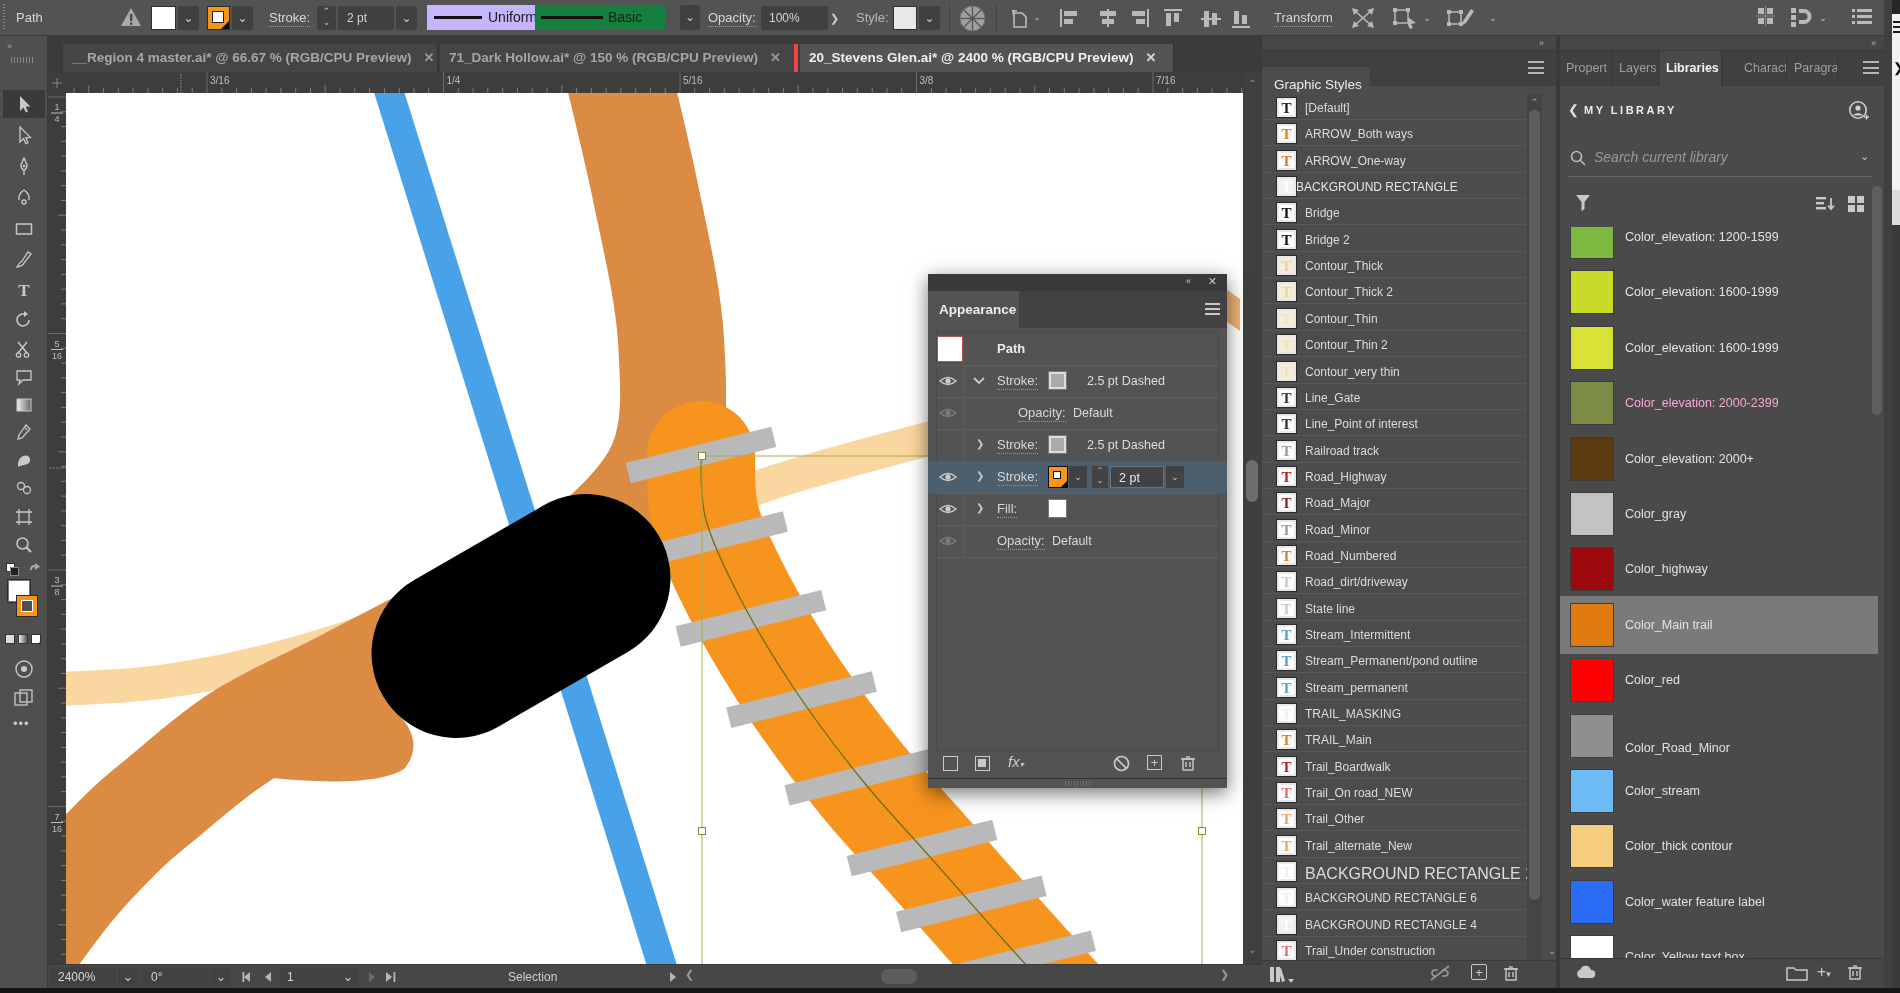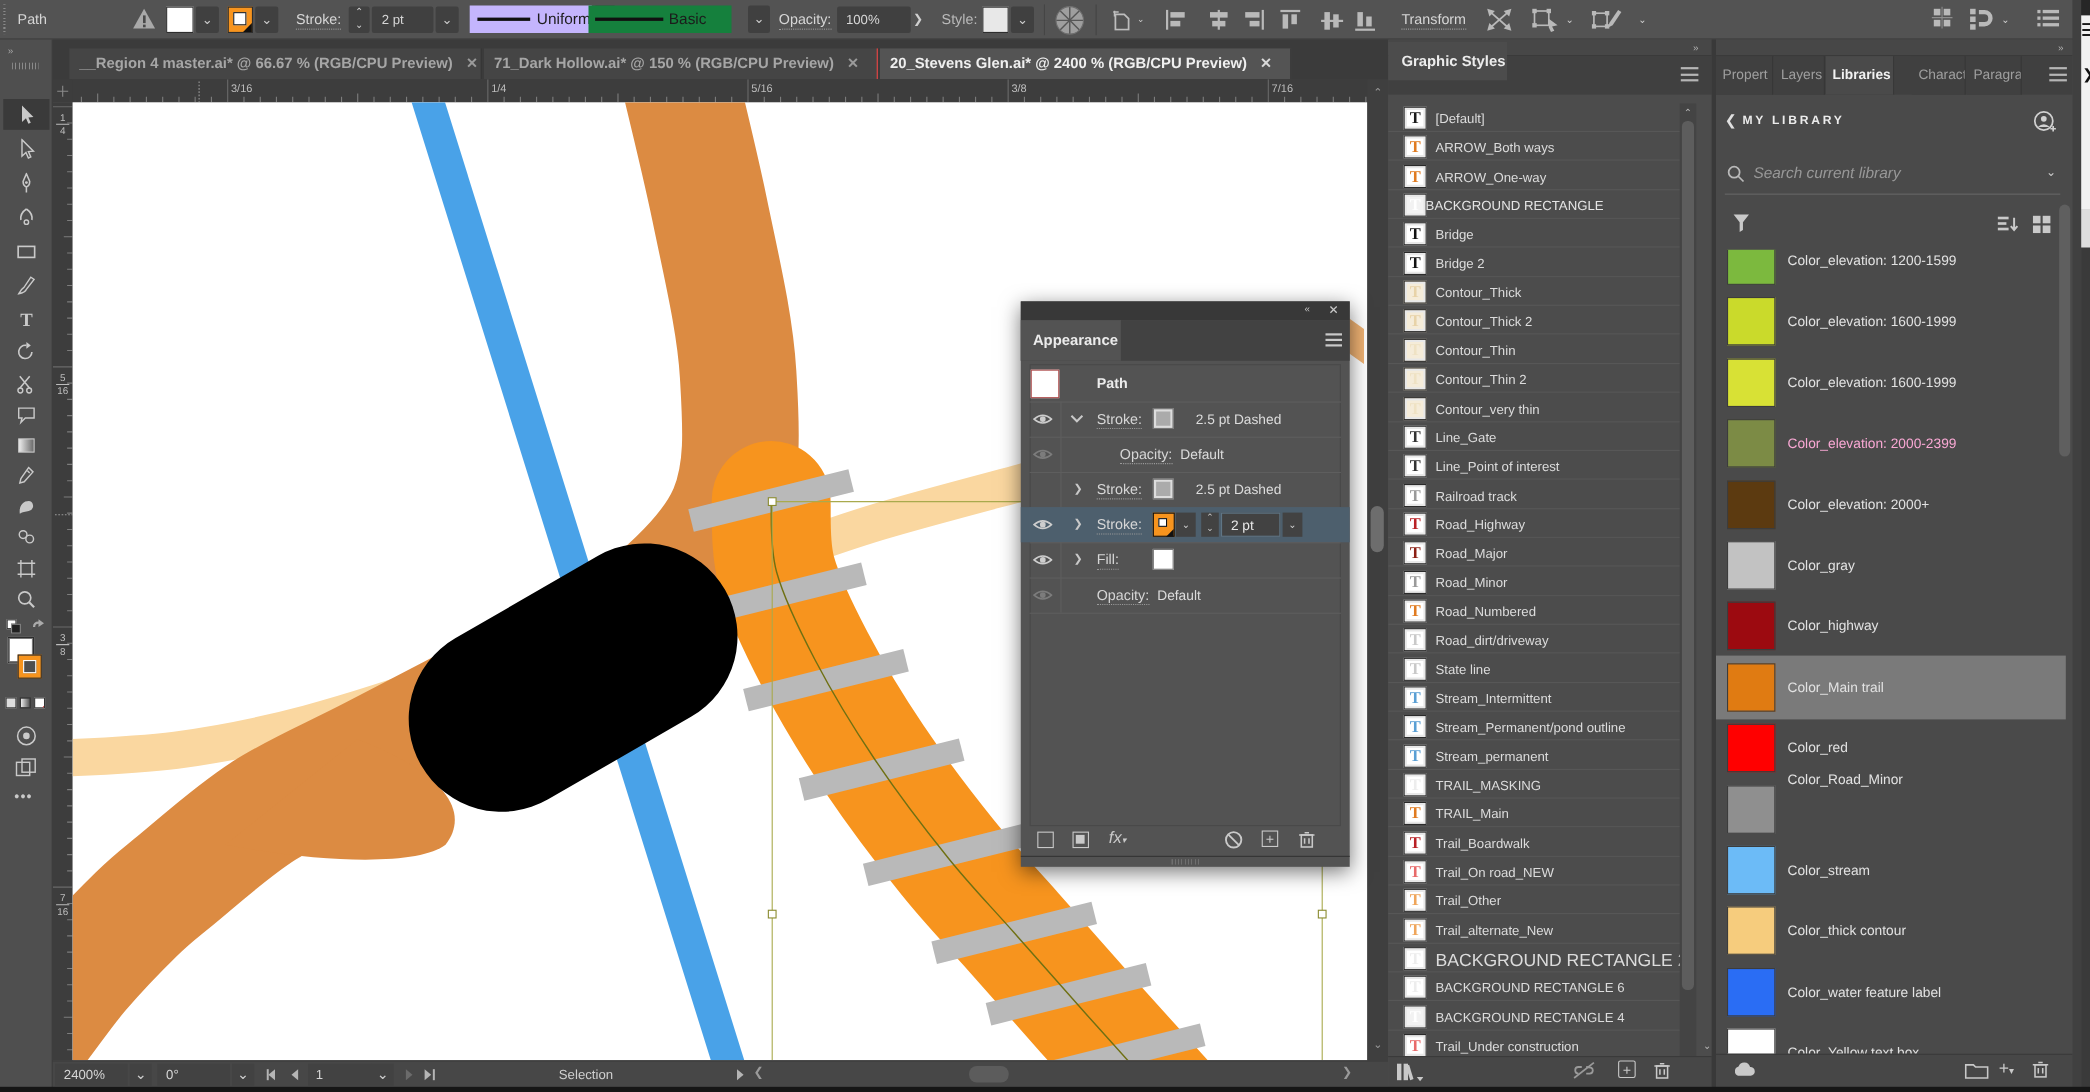--- a/index.html
+++ b/index.html
@@ -154,21 +154,21 @@
         <rect x="5" y="1" width="15" height="3"></rect>
         <rect x="0" y="7" width="3" height="3"></rect>
         <rect x="5" y="7" width="15" height="3"></rect>
         <rect x="0" y="13" width="3" height="3"></rect>
         <rect x="5" y="13" width="15" height="3"></rect>
       </g>
     </svg>
 </div>
 <div class="abs" style="left:48px;top:36px;width:1214px;height:36px;background:#3b3b3b"></div>
 <div class="abs" style="left:63px;top:44px;width:375px;height:28px;background:#454545;border-right:1px solid #333;color:#a6a6a6;font-size:13.5px;font-weight:bold;line-height:28px;padding-left:9px;white-space:nowrap">__Region 4 master.ai* @ 66.67 % (RGB/CPU Preview)<span style="color:#9a9a9a;font-weight:bold;padding-left:12px;font-size:13px">✕</span></div>
-<div class="abs" style="left:440px;top:44px;width:358px;height:28px;background:#454545;border-right:1px solid #ef4444;color:#a6a6a6;font-size:13.5px;font-weight:bold;line-height:28px;padding-left:9px;white-space:nowrap">71_Dark Hollow.ai* @ 150 % (RGB/CPU Preview)<span style="color:#9a9a9a;font-weight:bold;padding-left:12px;font-size:13px">✕</span></div>
+<div class="abs" style="left:440px;top:44px;width:358px;height:28px;background:#454545;border-right:4px solid #ef4444;color:#a6a6a6;font-size:13.5px;font-weight:bold;line-height:28px;padding-left:9px;white-space:nowrap">71_Dark Hollow.ai* @ 150 % (RGB/CPU Preview)<span style="color:#9a9a9a;font-weight:bold;padding-left:12px;font-size:13px">✕</span></div>
 <div class="abs" style="left:800px;top:44px;width:374px;height:28px;background:#545454;border-right:1px solid #333;color:#f0f0f0;font-size:13.5px;font-weight:bold;line-height:28px;padding-left:9px;white-space:nowrap">20_Stevens Glen.ai* @ 2400 % (RGB/CPU Preview)<span style="color:#d9d9d9;font-weight:bold;padding-left:12px;font-size:13px">✕</span></div>
 <div class="abs" style="left:48px;top:72px;width:1214px;height:21px;background:#3d3d3d"></div>
 <svg class="abs" style="left:48px;top:72px" width="1214" height="21">
     <rect width="1214" height="21" fill="#3d3d3d"></rect>
     <line x1="-77.5" y1="0" x2="-77.5" y2="21" stroke="#6a6a6a" stroke-width="1"></line>
     <line x1="26.0" y1="16" x2="26.0" y2="21" stroke="#7d7d7d" stroke-width="1"></line>
     <line x1="40.8" y1="13" x2="40.8" y2="21" stroke="#7d7d7d" stroke-width="1"></line>
     <line x1="55.5" y1="16" x2="55.5" y2="21" stroke="#7d7d7d" stroke-width="1"></line>
     <line x1="70.3" y1="16" x2="70.3" y2="21" stroke="#7d7d7d" stroke-width="1"></line>
     <line x1="85.1" y1="16" x2="85.1" y2="21" stroke="#7d7d7d" stroke-width="1"></line>
@@ -483,21 +483,21 @@
     </svg>
 <div class="abs" style="left:637px;top:3px;color:#9a9a9a;font-size:11px">❮</div>
 <div class="abs" style="left:833px;top:4px;width:36px;height:15px;background:#5c5c5c;border-radius:7px"></div>
 <div class="abs" style="left:1172px;top:3px;color:#9a9a9a;font-size:11px">❯</div>
 </div>
 <div class="abs" style="left:1262px;top:36px;width:294px;height:957px;background:#4c4c4c">
 <div class="abs" style="left:0;top:0;width:294px;height:15px;background:#474747;border-bottom:1px solid #3a3a3a">
       <span class="abs" style="right:12px;top:2px;color:#b5b5b5;font-size:9px">»</span>
     </div>
 <div class="abs" style="left:0;top:15px;width:294px;height:35px;background:#404040"></div>
-<div class="abs" style="left:0;top:2px;width:108px;height:35px;background:#4c4c4c;color:#ececec;font-size:13.5px;font-weight:bold;line-height:35px;padding-left:12px">Graphic Styles</div>
+<div class="abs" style="left:0;top:31px;width:108px;height:35px;background:#4c4c4c;color:#ececec;font-size:13.5px;font-weight:normal;line-height:35px;padding-left:12px">Graphic Styles</div>
 <svg class="abs" style="left:1528px-0;top:0" width="0" height="0"></svg>
 <div class="abs" style="left:266px;top:25px;width:16px;height:13px;border-top:2px solid #b5b5b5;border-bottom:2px solid #b5b5b5">
       <div style="margin-top:3.5px;height:2px;background:#b5b5b5"></div>
     </div>
 <div class="abs" style="left:0;top:58px;width:280px;height:866px;overflow:hidden">
 <div class="abs" style="left:0;top:0px;width:280px;height:26px;border-bottom:1px solid #575757"></div>
 <div class="abs" style="left:14px;top:3px;width:21px;height:21px;background:#fff;border:1px solid #2a2a2a;box-shadow:0 0 0 2px #e8e8e8 inset;color:#1a1a1a;font-size:15px;font-weight:bold;text-align:center;line-height:20px;font-family:'Liberation Serif',serif">T</div>
 <div class="abs" style="left:43px;top:7px;color:#dcdcdc;font-size:12px;white-space:nowrap">[Default]</div>
 <div class="abs" style="left:0;top:26px;width:280px;height:26px;border-bottom:1px solid #575757"></div>
 <div class="abs" style="left:14px;top:29px;width:21px;height:21px;background:#fff;border:1px solid #2a2a2a;box-shadow:0 0 0 2px #e8e8e8 inset;color:#e07b20;font-size:15px;font-weight:bold;text-align:center;line-height:20px;font-family:'Liberation Serif',serif">T</div>
@@ -690,21 +690,21 @@
 <div class="abs" style="left:10px;top:265px;width:44px;height:44px;background:#c2c2c2;border:1px solid #3c3c3c"></div>
 <div class="abs" style="left:65px;top:280px;color:#e2e2e2;font-size:12.5px;white-space:nowrap">Color_gray</div>
 <div class="abs" style="left:10px;top:320px;width:44px;height:44px;background:#9c0a10;border:1px solid #3c3c3c"></div>
 <div class="abs" style="left:65px;top:335px;color:#e2e2e2;font-size:12.5px;white-space:nowrap">Color_highway</div>
 <div class="abs" style="left:0;top:369px;width:318px;height:58px;background:#7a7a7a"></div>
 <div class="abs" style="left:10px;top:376px;width:44px;height:44px;background:#e07b12;border:1px solid #3c3c3c"></div>
 <div class="abs" style="left:65px;top:391px;color:#e2e2e2;font-size:12.5px;white-space:nowrap">Color_Main trail</div>
 <div class="abs" style="left:10px;top:431px;width:44px;height:44px;background:#ff0000;border:1px solid #3c3c3c"></div>
 <div class="abs" style="left:65px;top:446px;color:#e2e2e2;font-size:12.5px;white-space:nowrap">Color_red</div>
 <div class="abs" style="left:10px;top:487px;width:44px;height:44px;background:#8f8f8f;border:1px solid #3c3c3c"></div>
-<div class="abs" style="left:65px;top:475px;color:#e2e2e2;font-size:12.5px;white-space:nowrap">Color_Road_Minor</div>
+<div class="abs" style="left:65px;top:514px;color:#e2e2e2;font-size:12.5px;white-space:nowrap">Color_Road_Minor</div>
 <div class="abs" style="left:10px;top:542px;width:44px;height:44px;background:#6cbbf7;border:1px solid #3c3c3c"></div>
 <div class="abs" style="left:65px;top:557px;color:#e2e2e2;font-size:12.5px;white-space:nowrap">Color_stream</div>
 <div class="abs" style="left:10px;top:597px;width:44px;height:44px;background:#f6cc7d;border:1px solid #3c3c3c"></div>
 <div class="abs" style="left:65px;top:612px;color:#e2e2e2;font-size:12.5px;white-space:nowrap">Color_thick contour</div>
 <div class="abs" style="left:10px;top:653px;width:44px;height:44px;background:#2a6df4;border:1px solid #3c3c3c"></div>
 <div class="abs" style="left:65px;top:668px;color:#e2e2e2;font-size:12.5px;white-space:nowrap">Color_water feature label</div>
 <div class="abs" style="left:10px;top:708px;width:44px;height:44px;background:#ffffff;border:1px solid #3c3c3c"></div>
 <div class="abs" style="left:65px;top:723px;color:#e2e2e2;font-size:12.5px;white-space:nowrap">Color_Yellow text box</div>
 </div>
 <div class="abs" style="left:312px;top:150px;width:10px;height:229px;background:#5f5f5f;border-radius:5px"></div>

